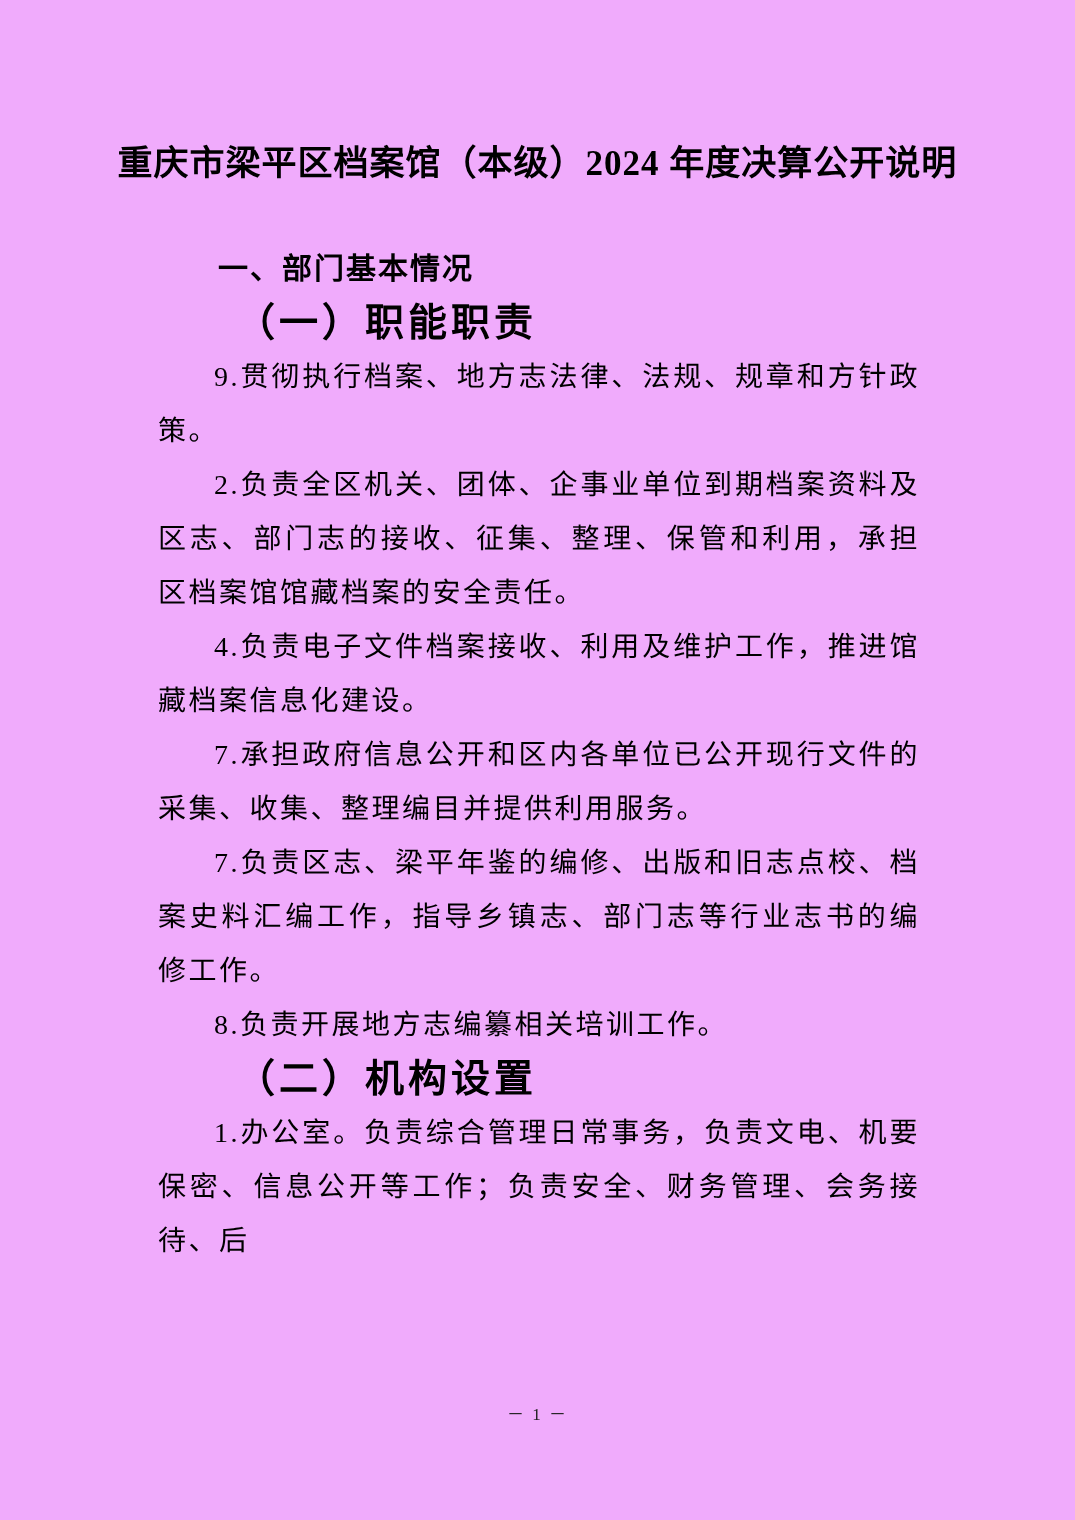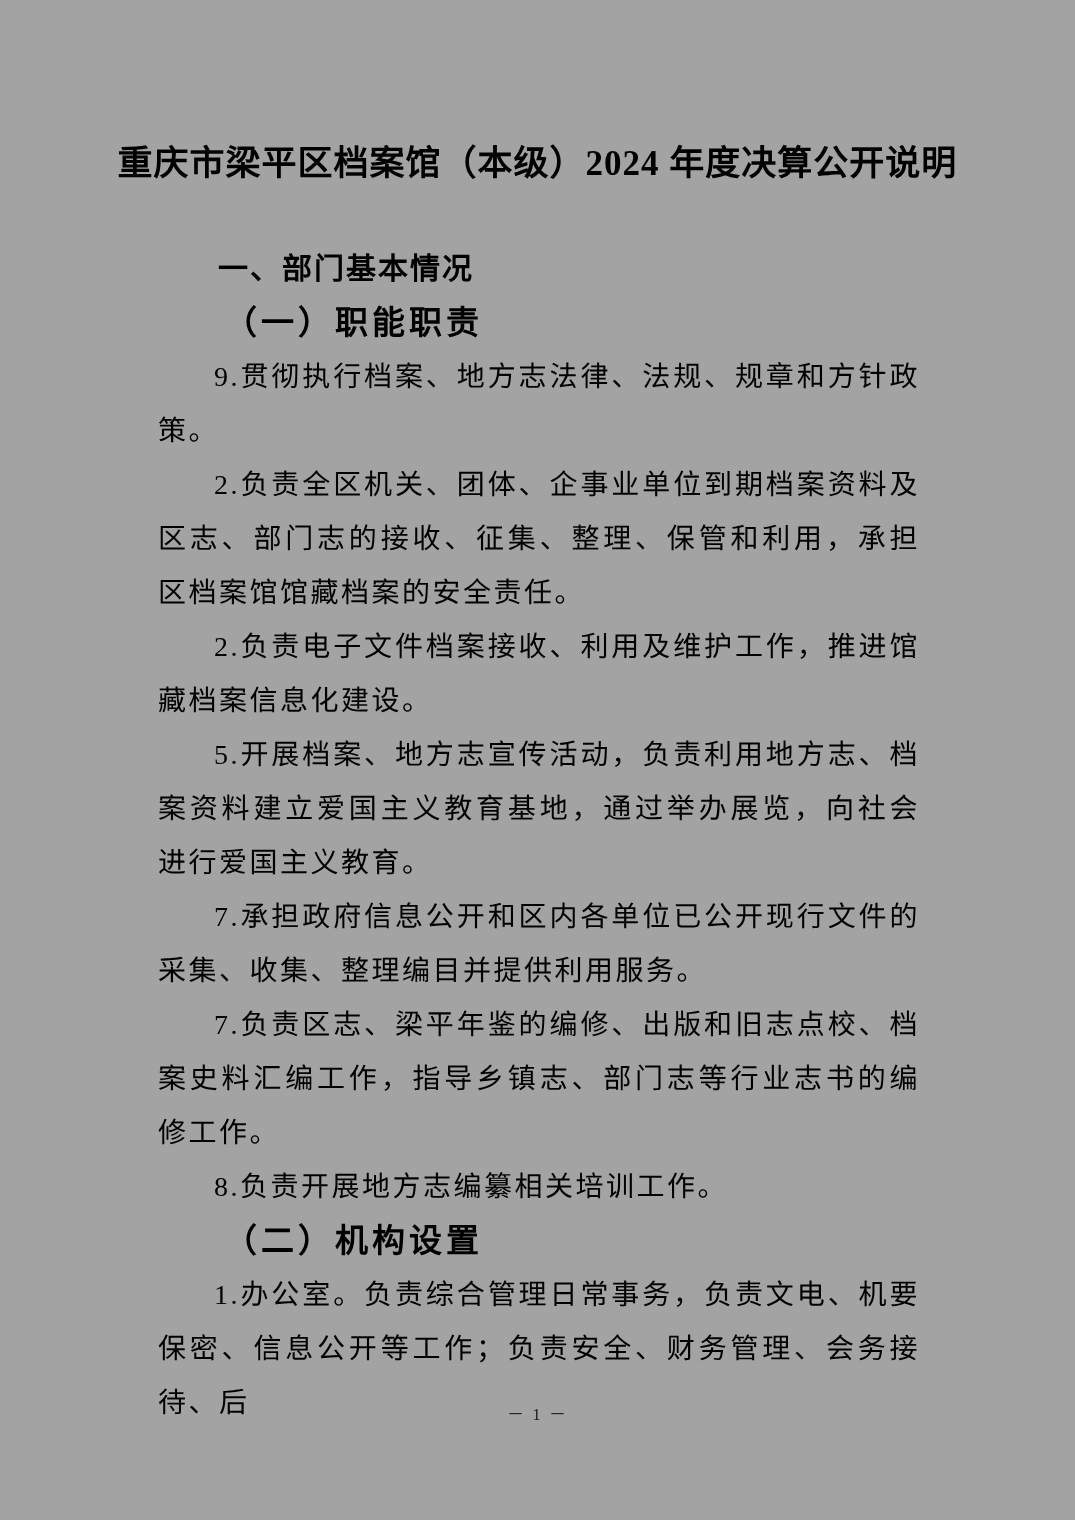--- a/index.html
+++ b/index.html
@@ -4,21 +4,21 @@
 <style>
   html, body {
     margin: 0;
     padding: 0;
     background: #ffffff;
   }
   .page {
     position: relative;
     width: 1075px;
     height: 1520px;
-    background: #a3a3a3;
+    background: #f0abfc;
     color: #000000;
     overflow: hidden;
     font-family: "Liberation Serif", "DejaVu Serif", serif;
   }
   .doc-title {
     position: absolute;
     top: 134px;
     left: 0;
     width: 100%;
     margin: 0;
@@ -41,21 +41,21 @@
     font-weight: bold;
     font-size: 30px;
     line-height: 54px;
     text-indent: 2em;
     letter-spacing: 2px;
   }
   .h2 {
     margin: 0;
     font-family: "Liberation Serif", "DejaVu Serif", serif;
     font-weight: 600;
-    font-size: 33px;
+    font-size: 39px;
     line-height: 54px;
     text-indent: 2em;
     letter-spacing: 4px;
   }
   .para {
     margin: 0;
     font-family: "Liberation Serif", "DejaVu Serif", serif;
     font-size: 28px;
     line-height: 54px;
     text-indent: 2em;
@@ -86,22 +86,21 @@
   <h1 class="doc-title">重庆市梁平区档案馆（本级）2024 年度决算公开说明</h1>
 
   <div class="content">
 
     <h2 class="h1">一、部门基本情况</h2>
 
     <h3 class="h2">（一）职能职责</h3>
 
     <p class="para">9.贯彻执行档案、地方志法律、法规、规章和方针政策。</p>
     <p class="para">2.负责全区机关、团体、企事业单位到期档案资料及区志、部门志的接收、征集、整理、保管和利用，承担区档案馆馆藏档案的安全责任。</p>
-    <p class="para">2.负责电子文件档案接收、利用及维护工作，推进馆藏档案信息化建设。</p>
-    <p class="para">5.开展档案、地方志宣传活动，负责利用地方志、档案资料建立爱国主义教育基地，通过举办展览，向社会进行爱国主义教育。</p>
+    <p class="para">4.负责电子文件档案接收、利用及维护工作，推进馆藏档案信息化建设。</p>
     <p class="para">7.承担政府信息公开和区内各单位已公开现行文件的采集、收集、整理编目并提供利用服务。</p>
     <p class="para">7.负责区志、梁平年鉴的编修、出版和旧志点校、档案史料汇编工作，指导乡镇志、部门志等行业志书的编修工作。</p>
     <p class="para">8.负责开展地方志编纂相关培训工作。</p>
 
     <h3 class="h2">（二）机构设置</h3>
 
     <p class="para"><span class="para-lead">1.办公室。</span><span>负责综合管理日常事务，负责文电、机要保密、信息公开等工作；负责安全、财务管理、会务接待、后</span></p>
 
   </div>
 

